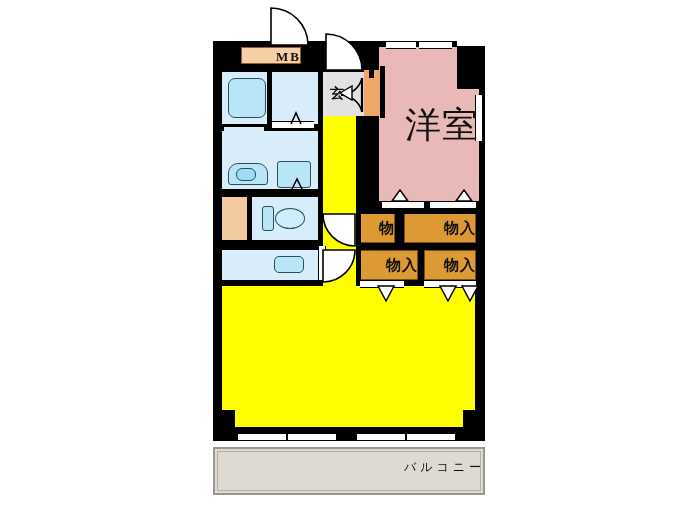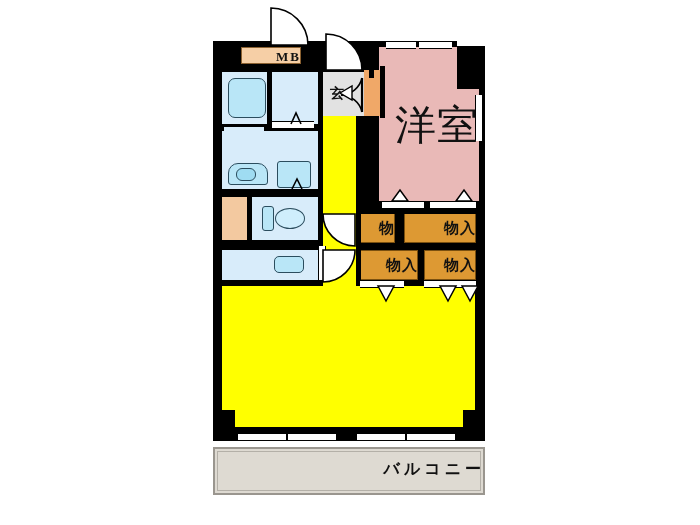--- a/index.html
+++ b/index.html
@@ -23,25 +23,25 @@
   .rm-mb{background:#f6cfa6;}
 
   .ln{background:#000;}
 
   .fix{border:1.5px solid #2b4d5e;border-radius:7px;background:#b9e6f7;}
   .fix-sq{border:1.5px solid #2b4d5e;background:#b9e6f7;}
 
   .label{position:absolute;color:#111;text-align:right;
          font-family:"Liberation Serif","DejaVu Serif",serif;
          letter-spacing:1px;white-space:nowrap;}
-  .l-room{font-size:41px;line-height:34px;}
+  .l-room{font-size:36px;line-height:34px;}
   .l-area{font-size:31px;line-height:34px;}
   .l-closet{font-size:15px;line-height:15px;font-weight:bold;}
   .l-mb{font-size:13px;font-weight:bold;letter-spacing:2px;}
-  .l-bal{font-size:16px;letter-spacing:4px;font-weight:bold;}
+  .l-bal{font-size:12px;letter-spacing:4px;}
   .l-gen{font-size:14px;font-weight:bold;}
 
   .win{position:absolute;background:#ffffff;border-top:1.5px solid #000;
        border-bottom:1.5px solid #000;}
   .winv{position:absolute;background:#ffffff;border-left:1.5px solid #000;
         border-right:1.5px solid #000;}
   svg.ov{position:absolute;left:0;top:0;width:700px;height:525px;
          pointer-events:none;}
 </style>
 </head>

